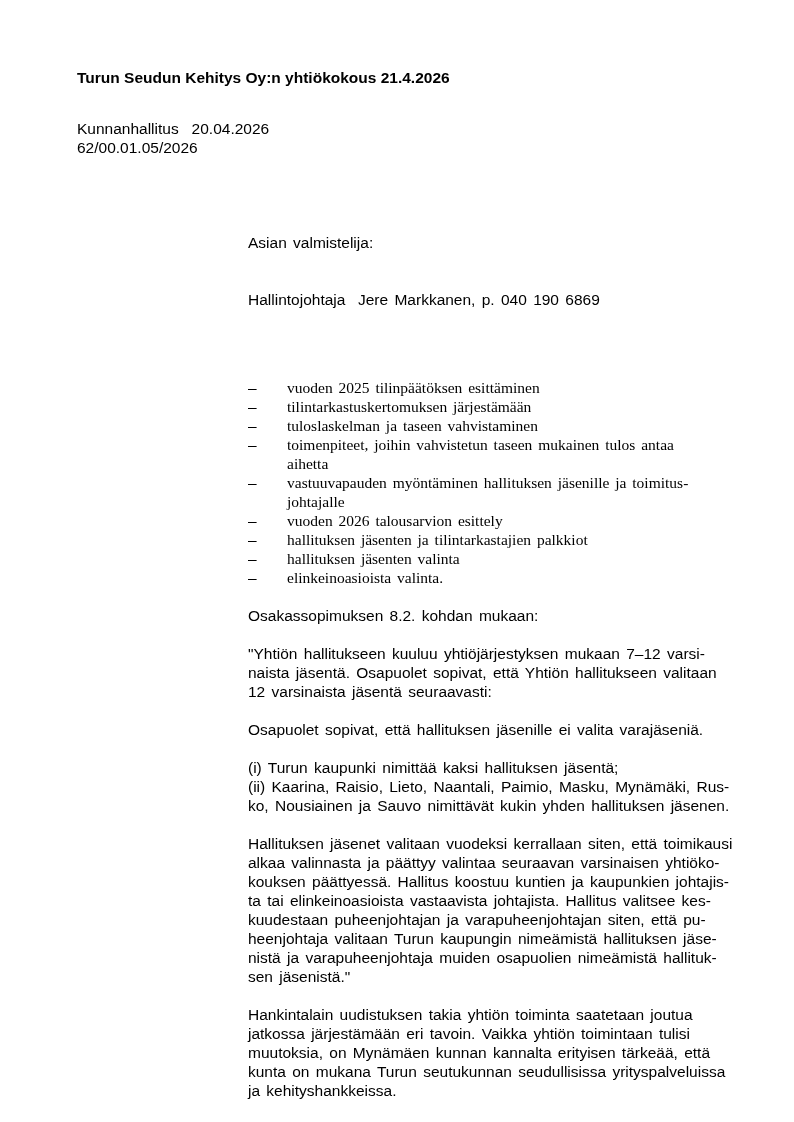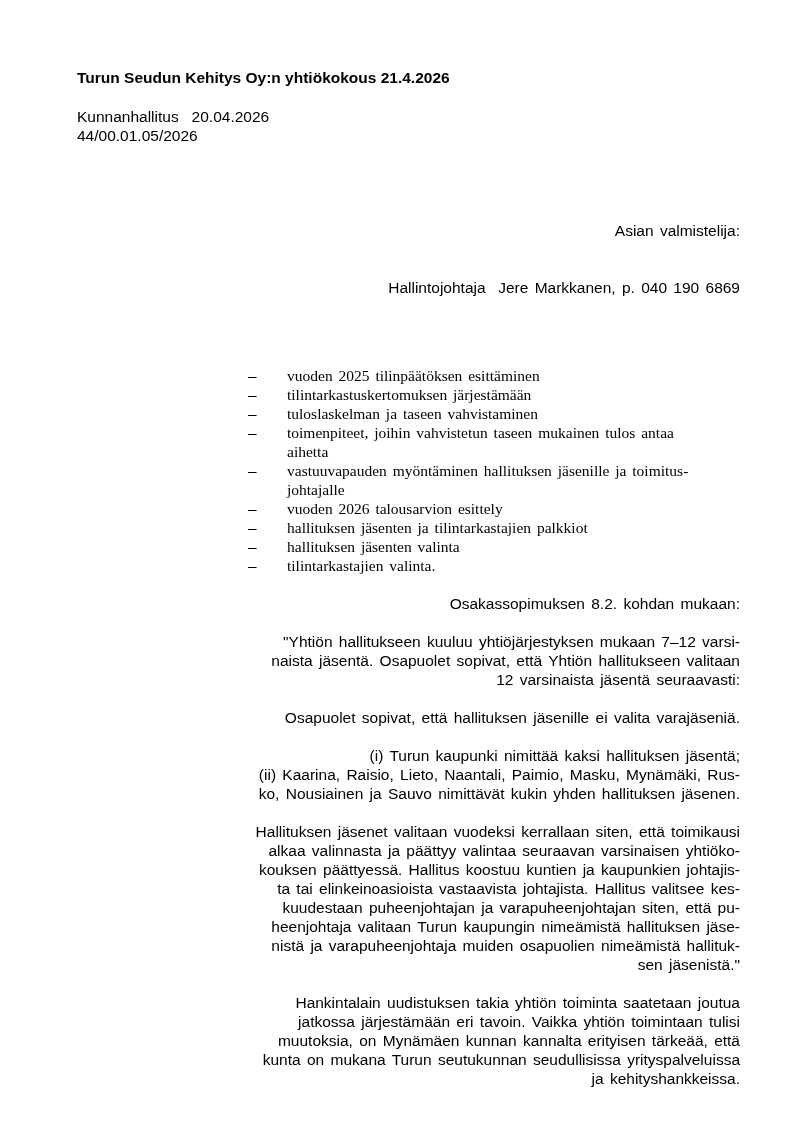--- a/index.html
+++ b/index.html
@@ -12,45 +12,45 @@
     color: #000000;
   }
   .page {
     position: relative;
     width: 770px; height: 1122px;
     padding: 68px 0 0 77px;
     overflow: hidden;
     background: #ffffff;
   }
   .doc-title { font-weight: bold; white-space: pre-wrap; }
-  .meta-block { margin-top: 20px; }
+  .meta-block { margin-top: 32px; }
   .meta-line { white-space: pre-wrap; }
   .content {
     margin-left: 171px;  
     margin-top: 38px;
     width: 492px;
     word-spacing: 2px;   
   }
-  .block { margin-bottom: 19px; white-space: pre-wrap; text-align: right; }
+  .block { margin-bottom: 19px; white-space: pre-wrap; }
   .preparer-block { margin-bottom: 31px; }
   .agenda { margin-bottom: 19px; }
   .agenda-item { display: flex; }
   .agenda-marker { flex: 0 0 39px; width: 39px; }
   .agenda-text { white-space: pre-wrap; flex: 1 1 auto; font-family: Liberation Serif, serif; }
 </style>
 </head>
 <body>
 
 <div class="page">
 
   <div class="doc-title">Turun Seudun Kehitys Oy:n yhtiökokous 21.4.2026</div>
 
   <div class="meta-block">
     <div class="meta-line">Kunnanhallitus   20.04.2026</div>
-    <div class="meta-line">44/00.01.05/2026</div>
+    <div class="meta-line">62/00.01.05/2026</div>
   </div>
 
   <div class="content">
 
     <div class="block preparer-block">
       <div>Asian valmistelija:</div>
       <div>Hallintojohtaja  Jere Markkanen, p. 040 190 6869</div>
     </div>
 
 
@@ -93,21 +93,21 @@
           <span class="agenda-text">hallituksen jäsenten ja tilintarkastajien palkkiot</span>
         </div>
 
         <div class="agenda-item">
           <span class="agenda-marker">–</span>
           <span class="agenda-text">hallituksen jäsenten valinta</span>
         </div>
 
         <div class="agenda-item">
           <span class="agenda-marker">–</span>
-          <span class="agenda-text">tilintarkastajien valinta.</span>
+          <span class="agenda-text">elinkeinoasioista valinta.</span>
         </div>
       </div>
 
     <div>
 
         <div class="block">Osakassopimuksen 8.2. kohdan mukaan:</div>
 
         <div class="block">"Yhtiön hallitukseen kuuluu yhtiöjärjestyksen mukaan 7–12 varsi-
 naista jäsentä. Osapuolet sopivat, että Yhtiön hallitukseen valitaan
 12 varsinaista jäsentä seuraavasti:</div>

